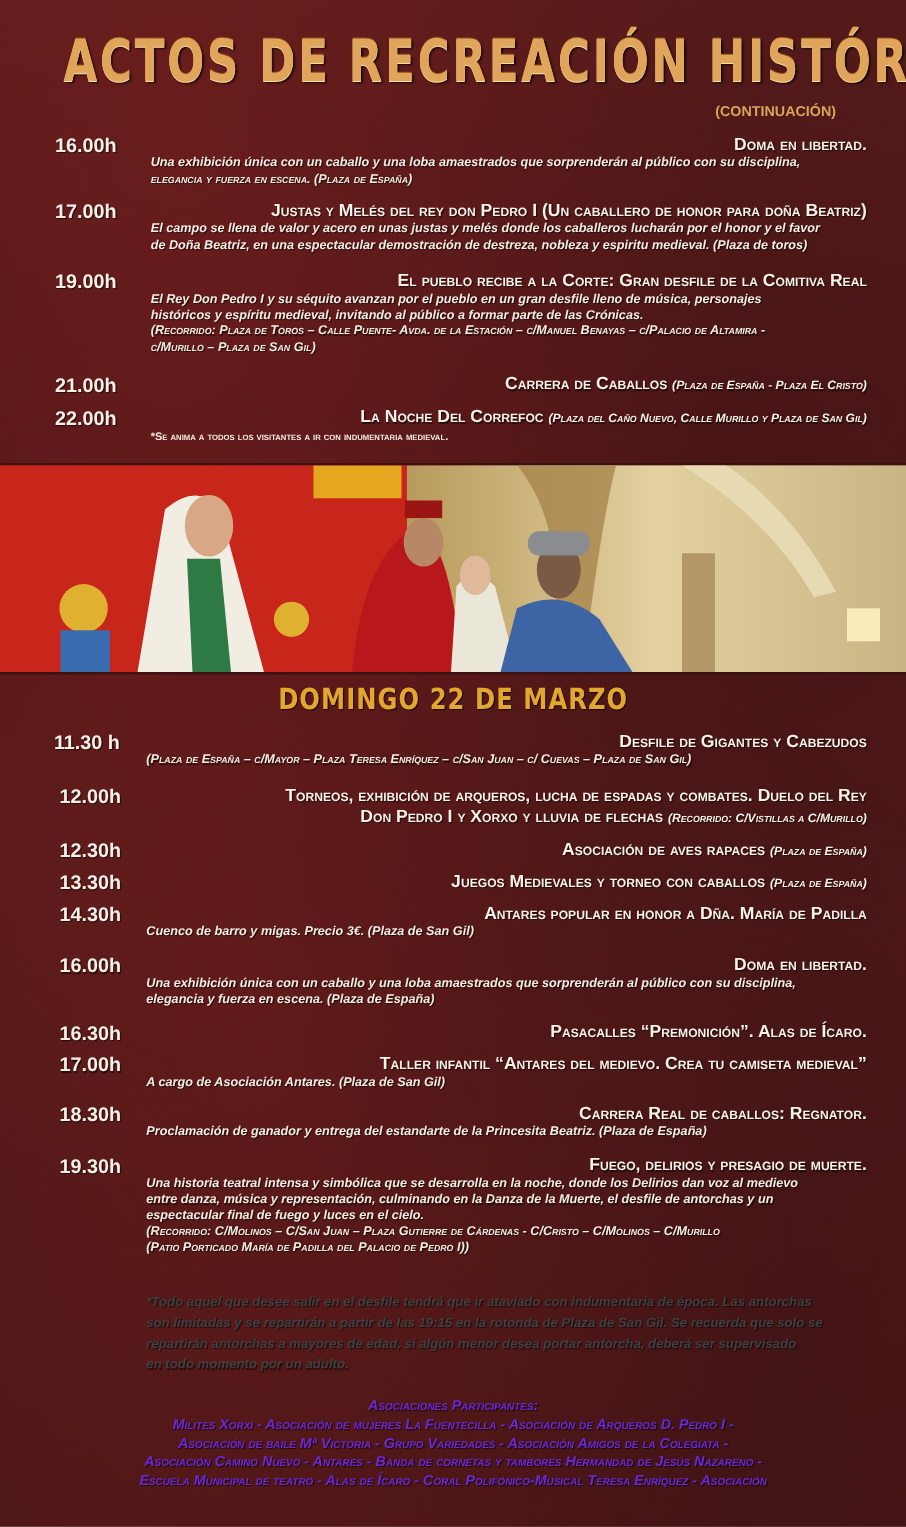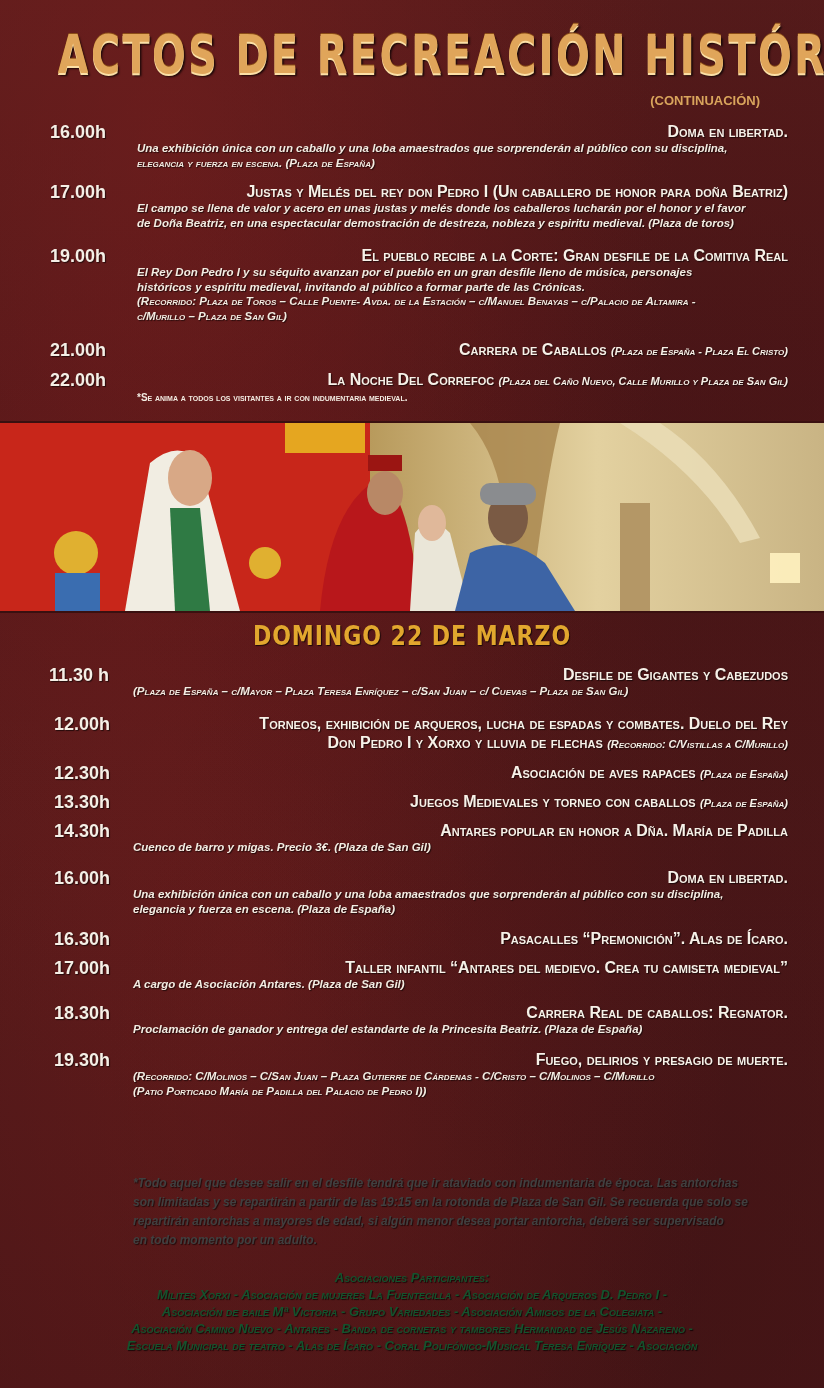--- a/index.html
+++ b/index.html
@@ -77,21 +77,21 @@
   }
 
   .footnote {
     position: absolute; left: 133px; top: 1174px; width: 650px;
     font-style: italic; font-weight: bold; font-size: 12px; line-height: 19px;
     color: #404040; text-shadow: 1px 1px 1px rgba(0,0,0,0.6);
   }
 
   .assoc {
     position: absolute; left: 0; right: 0; top: 1270px; text-align: center;
-    color: #14532d; font-weight: bold; font-style: italic; font-variant: small-caps;
+    color: #6d28d9; font-weight: bold; font-style: italic; font-variant: small-caps;
     text-shadow: 1px 1px 1px rgba(0,0,0,0.7);
   }
   .assoc .head { font-size: 13px; line-height: 16px; }
   .assoc .line { font-size: 13px; line-height: 17px; }
 </style>
 </head>
 <body>
 
 <div class="page">
 
@@ -281,20 +281,23 @@
         <div>Proclamación de ganador y entrega del estandarte de la Princesita Beatriz. (Plaza de España)</div>
       </div>
     </div>
   </div>
 
   <div class="ev" style="top:1050px">
     <div class="time" style="left:54px">19.30h</div>
     <div class="body" style="left:133px">
       <div class="name">Fuego, delirios y presagio de muerte.</div>
       <div class="desc">
+        <div>Una historia teatral intensa y simbólica que se desarrolla en la noche, donde los Delirios dan voz al medievo</div>
+        <div>entre danza, música y representación, culminando en la Danza de la Muerte, el desfile de antorchas y un</div>
+        <div>espectacular final de fuego y luces en el cielo.</div>
         <div class="sc">(Recorrido: C/Molinos – C/San Juan – Plaza Gutierre de Cárdenas - C/Cristo – C/Molinos – C/Murillo</div>
         <div class="sc">(Patio Porticado María de Padilla del Palacio de Pedro I))</div>
       </div>
     </div>
   </div>
 
   <div class="footnote">
     <div>*Todo aquel que desee salir en el desfile tendrá que ir ataviado con indumentaria de época. Las antorchas</div>
     <div>son limitadas y se repartirán a partir de las 19:15 en la rotonda de Plaza de San Gil.  Se recuerda que solo se</div>
     <div>repartirán antorchas a mayores de edad, si algún menor desea portar antorcha, deberá ser supervisado</div>

